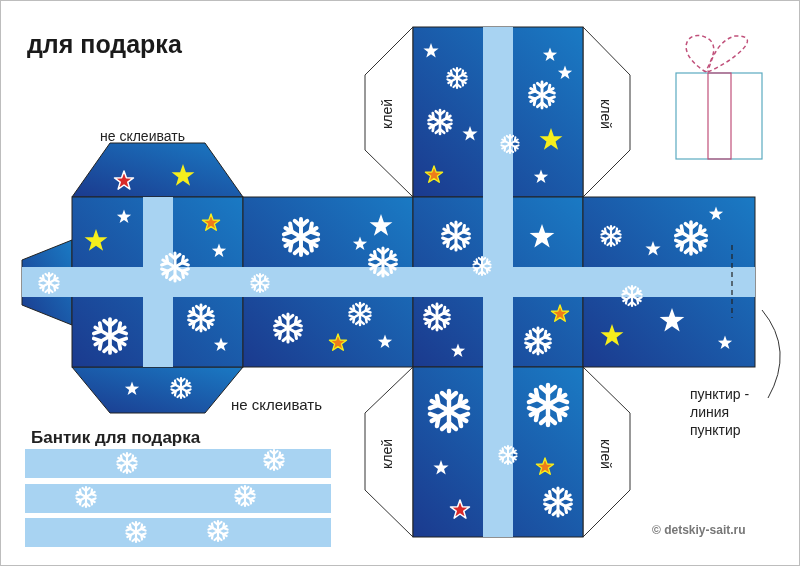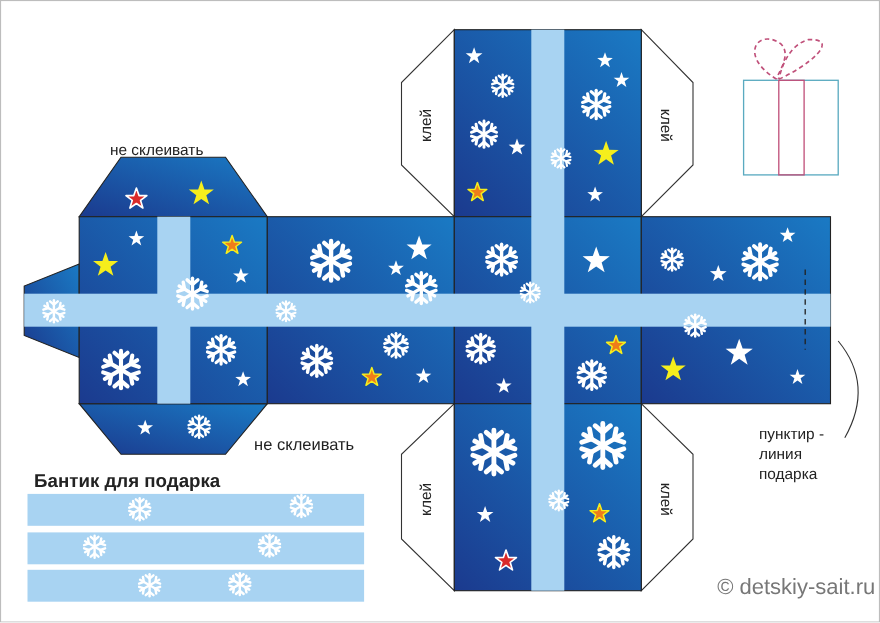--- a/index.html
+++ b/index.html
@@ -1,31 +1,32 @@
 <!DOCTYPE html>
 <html><head>
 <meta charset="utf-8">
 <style>
   html,body{margin:0;padding:0;}
   body{width:800px;height:566px;background:#fff;position:relative;overflow:hidden;font-family:"Liberation Sans",sans-serif;}
   .frame{position:absolute;left:0;top:0;width:798px;height:564px;border:1px solid #bdbdbd;}
   .title{position:absolute;left:27px;top:28px;font-weight:bold;font-size:25px;line-height:32px;color:#1a1a1a;}
   .label{position:absolute;font-size:14px;color:#222;}
   .bow-title{position:absolute;left:31px;top:428px;font-weight:bold;font-size:17px;color:#222;}
-  .credit{position:absolute;left:652px;top:523px;font-size:20px;color:#777;}
+  .credit{position:absolute;left:652px;top:523px;font-size:12px;color:#777;font-weight:bold;}
   .cut-label{position:absolute;left:690px;top:385px;width:80px;font-size:14px;line-height:18px;color:#222;}
   svg.net{position:absolute;left:0;top:0;}
   .strip{position:absolute;left:25px;width:306px;height:29px;background:#a8d3f2;}
 </style>
 </head>
 <body>
 
 <div class="frame"></div>
 
 <div class="title">
+  <div>для подарка</div>
 </div>
 
 <svg class="net" width="800" height="566" viewBox="0 0 800 566">
   <defs>
     <linearGradient id="g" x1="0" y1="1" x2="1" y2="0">
       <stop offset="0" stop-color="#1b3a8e"></stop>
       <stop offset="1" stop-color="#1a7ac4"></stop>
     </linearGradient>
     <g id="flake" stroke="#fff" stroke-width="2.2" stroke-linecap="round" fill="none">
       <g id="arm">
@@ -143,21 +144,21 @@
 <div class="label" style="left:591px;top:106px;transform:rotate(90deg);">клей</div>
 <div class="label" style="left:372px;top:446px;transform:rotate(-90deg);">клей</div>
 <div class="label" style="left:591px;top:446px;transform:rotate(90deg);">клей</div>
 
 <div class="label" style="left:100px;top:128px;">не склеивать</div>
 <div class="label" style="left:231px;top:396px;font-size:15px;">не склеивать</div>
 
 <div class="cut-label">
   <div>пунктир -</div>
   <div>линия</div>
-  <div>подарка</div>
+  <div>пунктир</div>
 </div>
 
 <div class="bow-title">Бантик для подарка</div>
 <div class="strip" style="top:449px;"></div>
 <div class="strip" style="top:484px;"></div>
 <div class="strip" style="top:518px;"></div>
 <svg class="net" width="800" height="566">
   <defs>
     <g id="flake2" stroke="#fff" stroke-width="2.2" stroke-linecap="round" fill="none">
       <g id="arm2">

